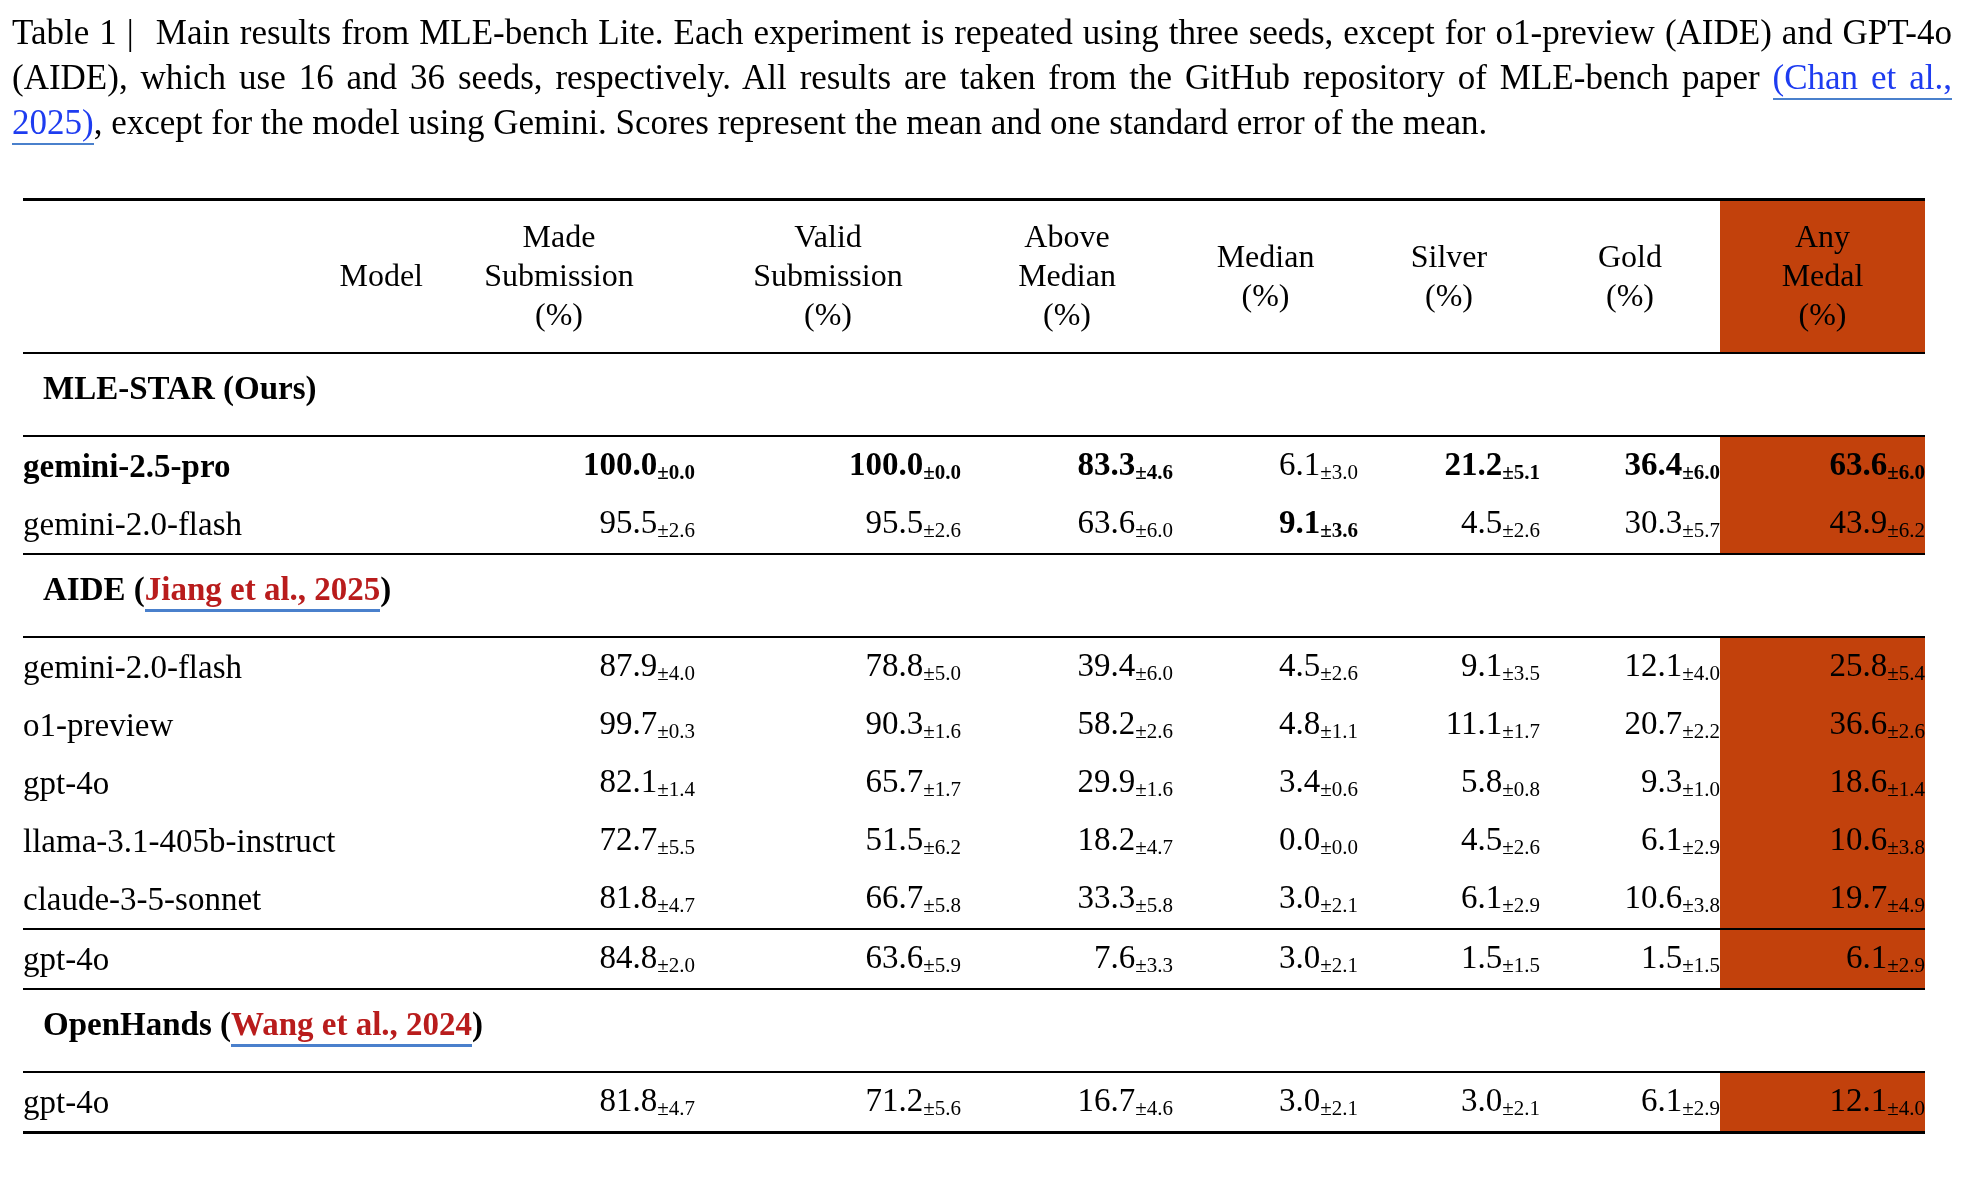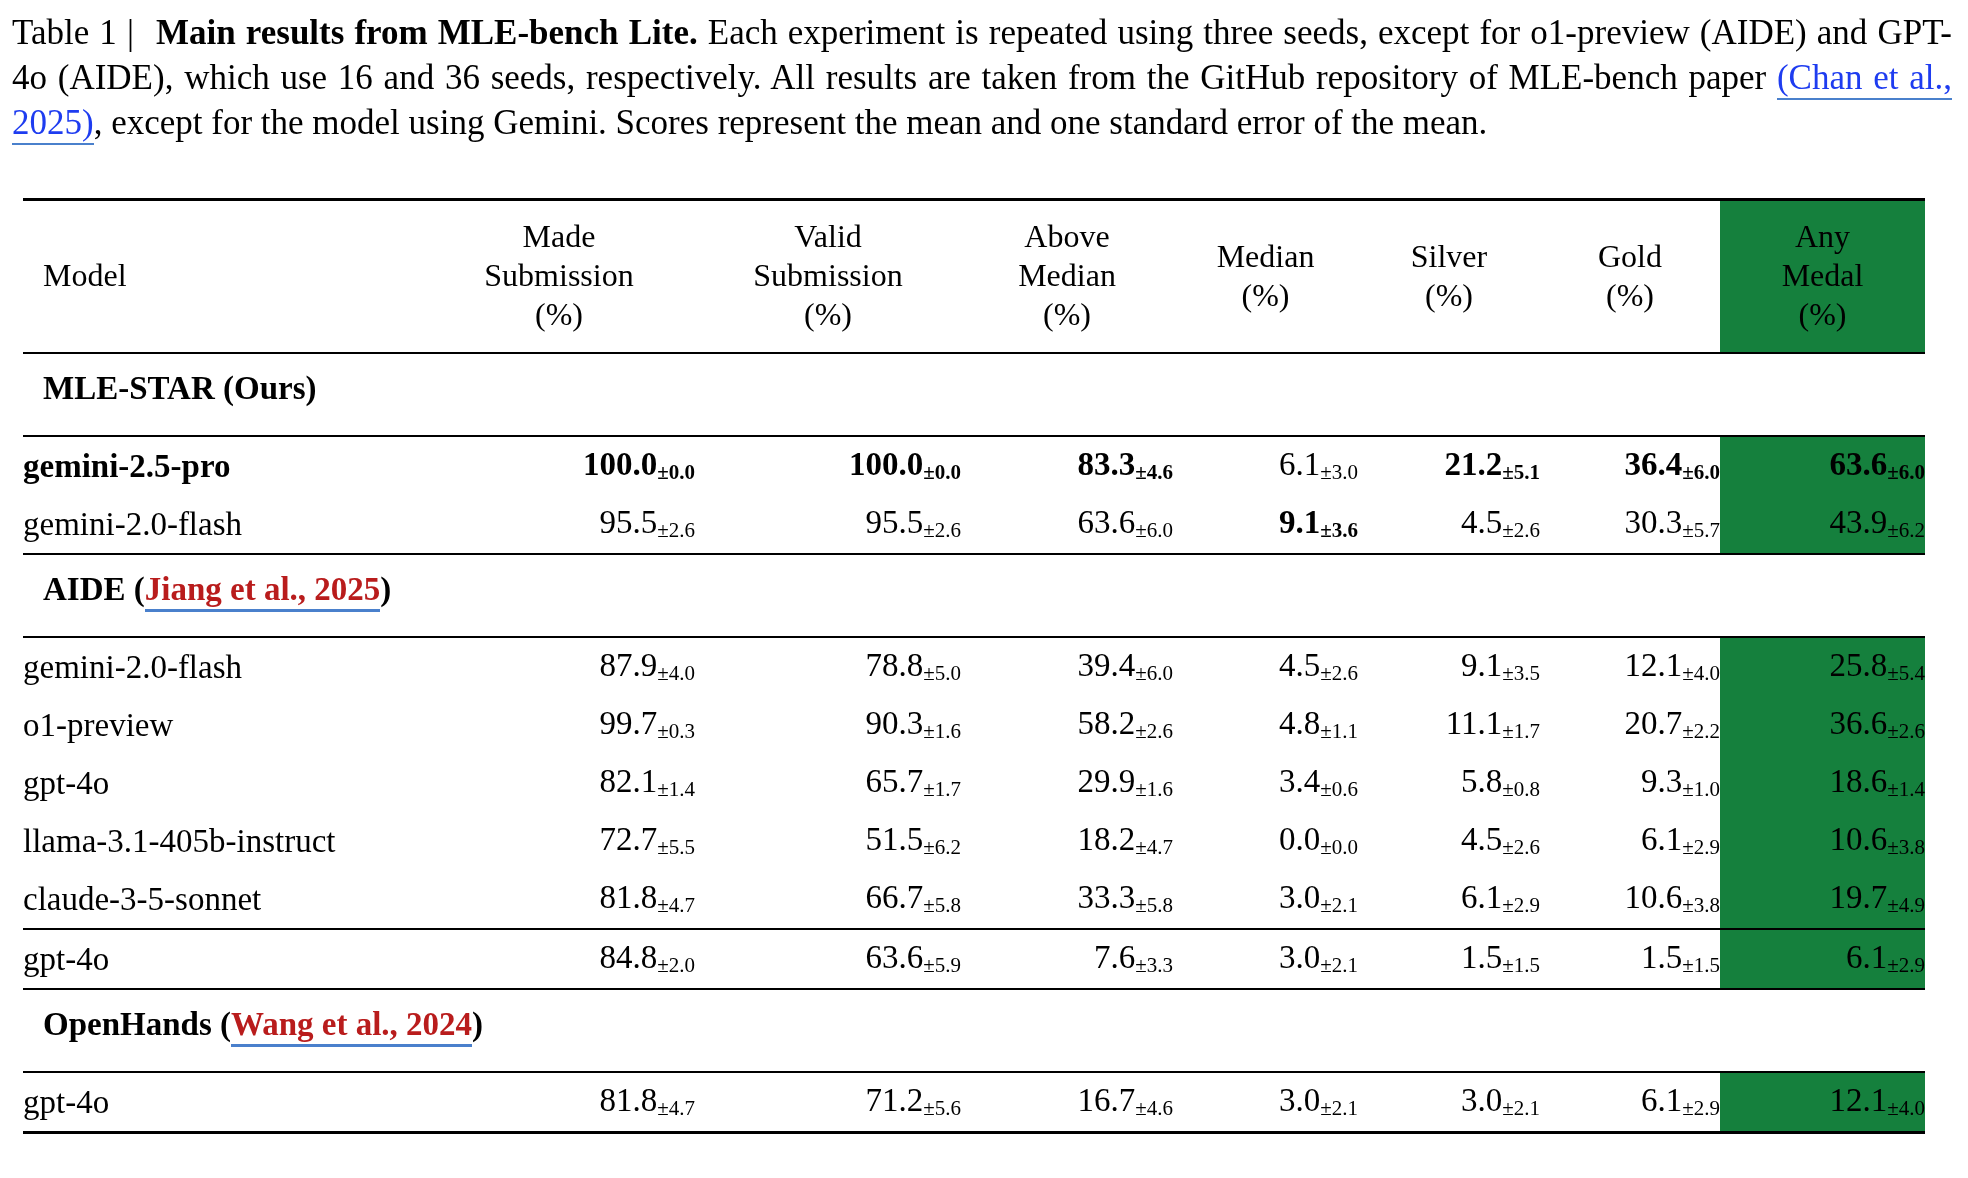--- a/index.html
+++ b/index.html
@@ -14,21 +14,21 @@
     font-family: "Liberation Serif", "DejaVu Serif", serif;
     color: #000000;
   }
   
   .caption {
     margin: 10px 16px 0 12px;
     font-size: 35px;
     line-height: 45px;
     text-align: justify;
   }
-  .caption .bold { font-weight: bold; margin-left: 12px; }
+  .caption .bold { font-weight: normal; margin-left: 12px; }
   .cap-link {
     color: #1e3cf0;
     text-decoration: none;
     border-bottom: 2px solid #4a80cc;
     padding-bottom: 1px;
     cursor: pointer;
   }
   
   table.results {
     border-collapse: collapse;
@@ -43,22 +43,22 @@
   tbody:last-of-type { border-bottom: none; }
   th {
     font-weight: normal;
     font-size: 32px;
     line-height: 39px;
     white-space: pre-line;
     vertical-align: middle;
     text-align: center;
     padding: 16px 0 18px 0;
   }
-  th.model-col { text-align: left; padding-left: 20px; }
-  .gray { background: #15803d; }
+  th.model-col { text-align: right; padding-left: 20px; }
+  .gray { background: #c2410c; }
   tr.section-row { border-bottom: 2px solid #000; }
   tr.section-row td {
     font-size: 33px;
     line-height: 42px;
     font-weight: bold;
     padding: 13px 0 26px 20px;
   }
   .sec-link {
     color: #b91c1c;
     border-bottom: 3px solid #4a80cc;

